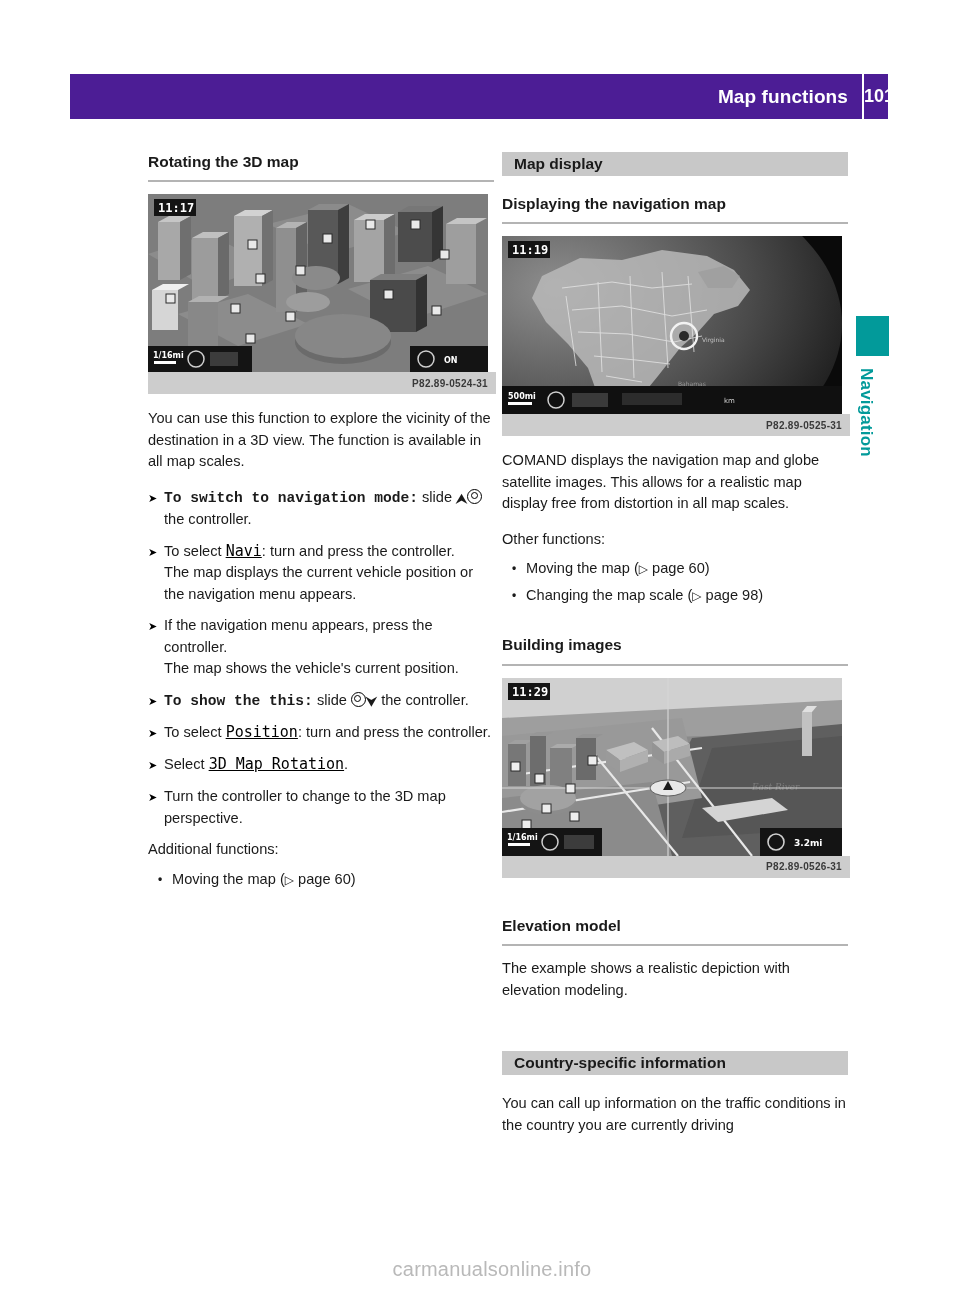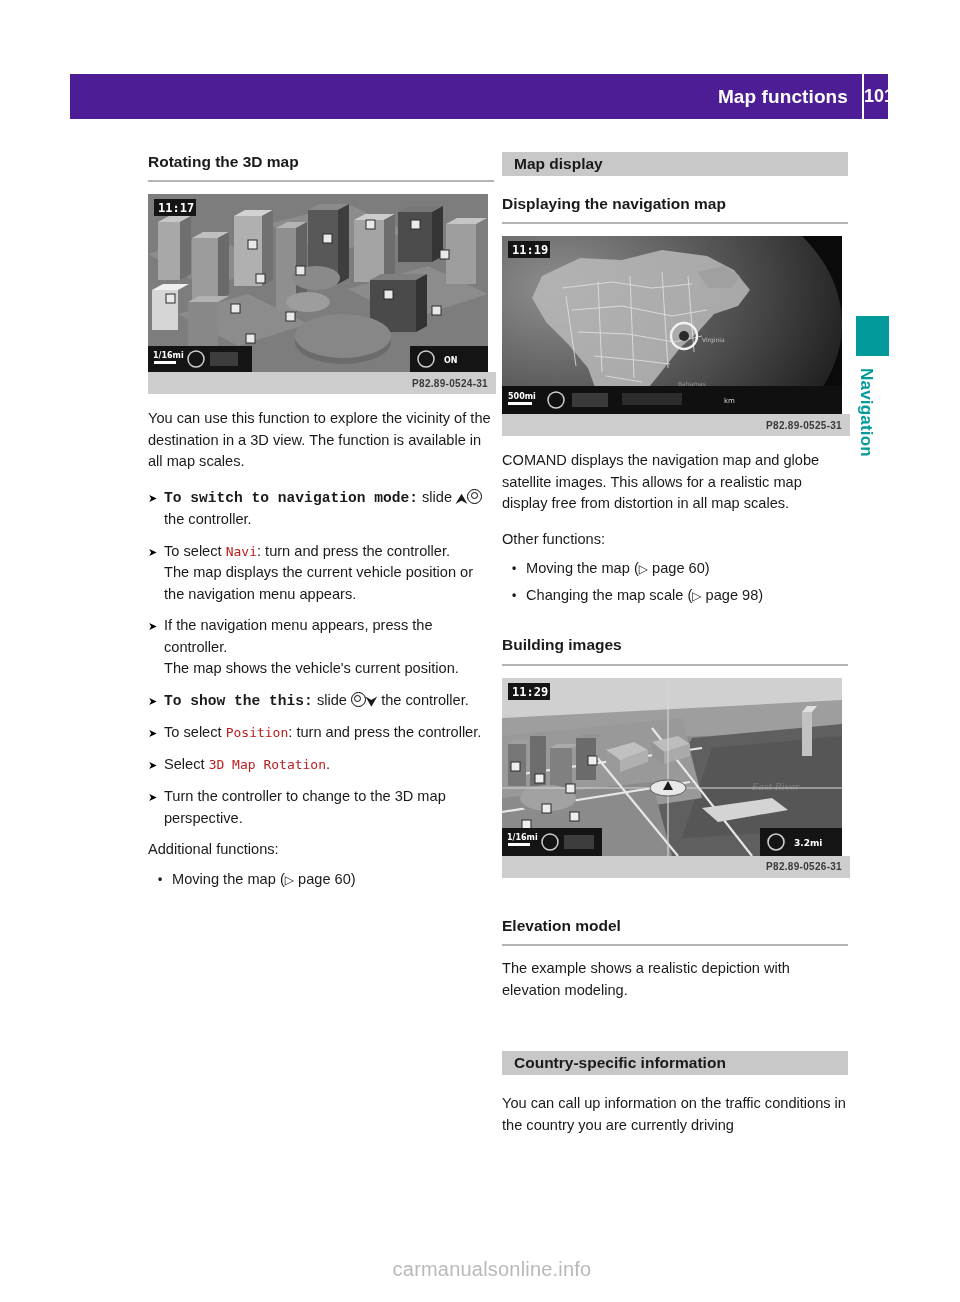--- a/index.html
+++ b/index.html
@@ -83,21 +83,21 @@
   
   .step{
     display:flex; font-size:14.6px; line-height:21.5px;
     margin-bottom:10px;
   }
   .step-marker{
     flex:0 0 16px; font-size:11px; line-height:22px; color:#000;
   }
   .step-body{ flex:1; }
   .step-body b{ font-weight:bold;font-family:Liberation Mono, monospace; }
-  .cmd{ color:#b91c1c; font-family:"DejaVu Sans Mono", monospace; font-size:13px; }
+  .cmd{ color:#000000; font-family:"DejaVu Sans Mono", monospace; font-size:15px;text-decoration:underline; }
 
   
   .bullet{
     display:flex; font-size:14.6px; line-height:21.5px;
     margin:0 0 4px 10px;
   }
   .bullet-marker{
     flex:0 0 14px; font-size:12px; line-height:21px; font-weight:bold;
   }
 

